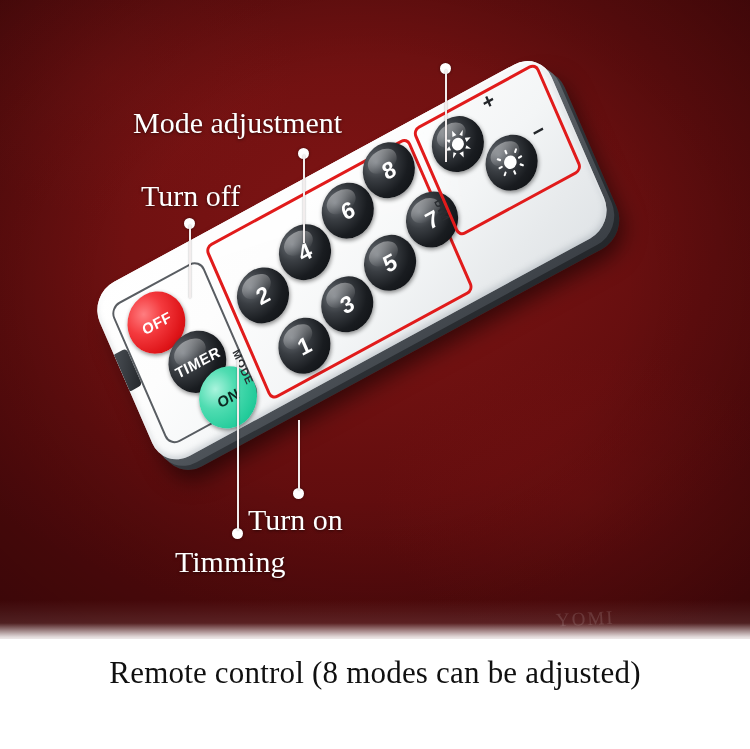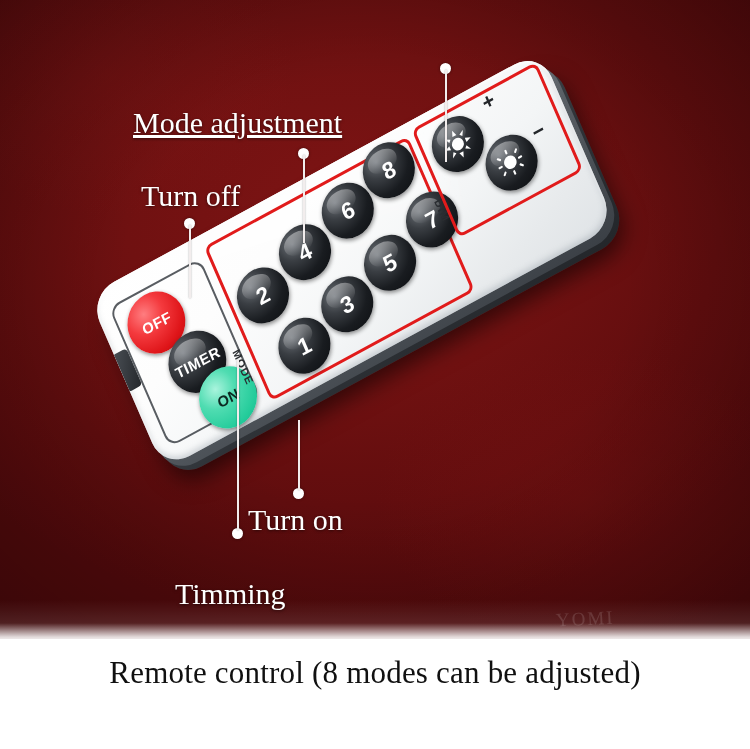--- a/index.html
+++ b/index.html
@@ -269,33 +269,33 @@
       </div>
     </div>
   </div>
 
   <div class="band-fade"></div>
   <div class="watermark">YOMI</div>
 
   <div class="dot" style="left:440px;top:63px;"></div>
   <div class="leader" style="left:445px;top:70px;height:92px;"></div>
 
-  <div class="label" style="left:133px;top:106px;text-decoration:underline;">Mode adjustment</div>
+  <div class="label" style="left:133px;top:106px;">Mode adjustment</div>
   <div class="dot" style="left:298px;top:148px;"></div>
   <div class="leader" style="left:303px;top:155px;height:88px;"></div>
 
   <div class="label" style="left:133px;top:179px;margin-left:8px;">Turn off</div>
   <div class="dot" style="left:184px;top:218px;"></div>
   <div class="leader" style="left:189px;top:225px;height:73px;"></div>
 
   <div class="label" style="left:248px;top:503px;">Turn on</div>
   <div class="dot" style="left:293px;top:488px;"></div>
   <div class="leader" style="left:298px;top:420px;height:70px;"></div>
 
-  <div class="label" style="left:175px;top:545px;margin-top:32px;">Timming</div>
+  <div class="label" style="left:175px;top:545px;">Timming</div>
   <div class="dot" style="left:232px;top:528px;"></div>
   <div class="leader" style="left:237px;top:360px;height:170px;"></div>
 
   <div class="caption-area">
     <div class="caption">Remote control (8 modes can be adjusted)</div>
   </div>
 
 </div>
 
 </body></html>

